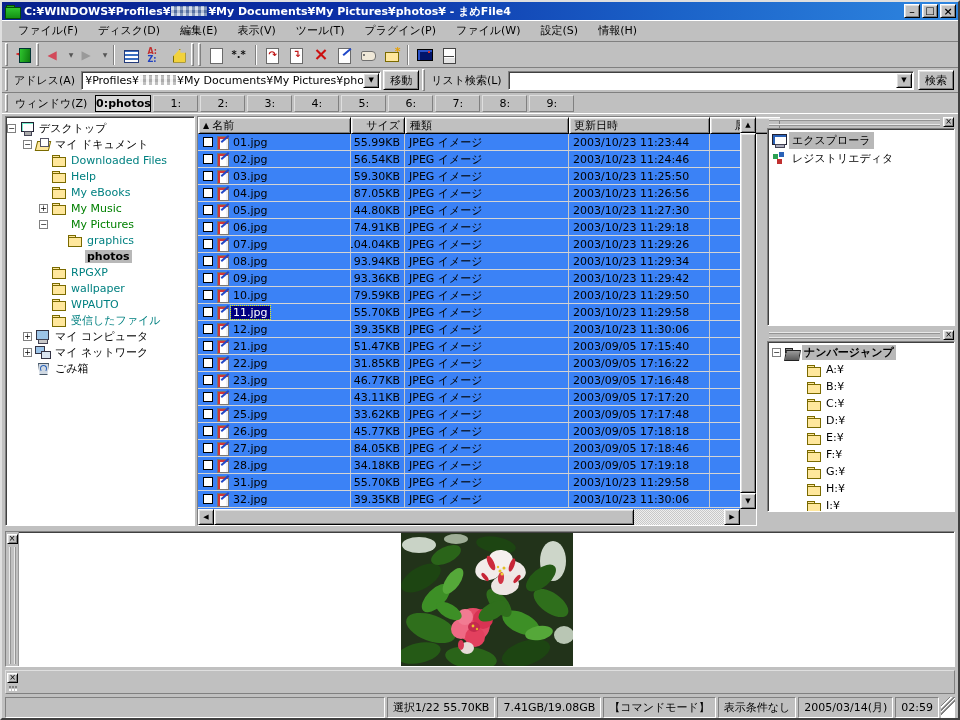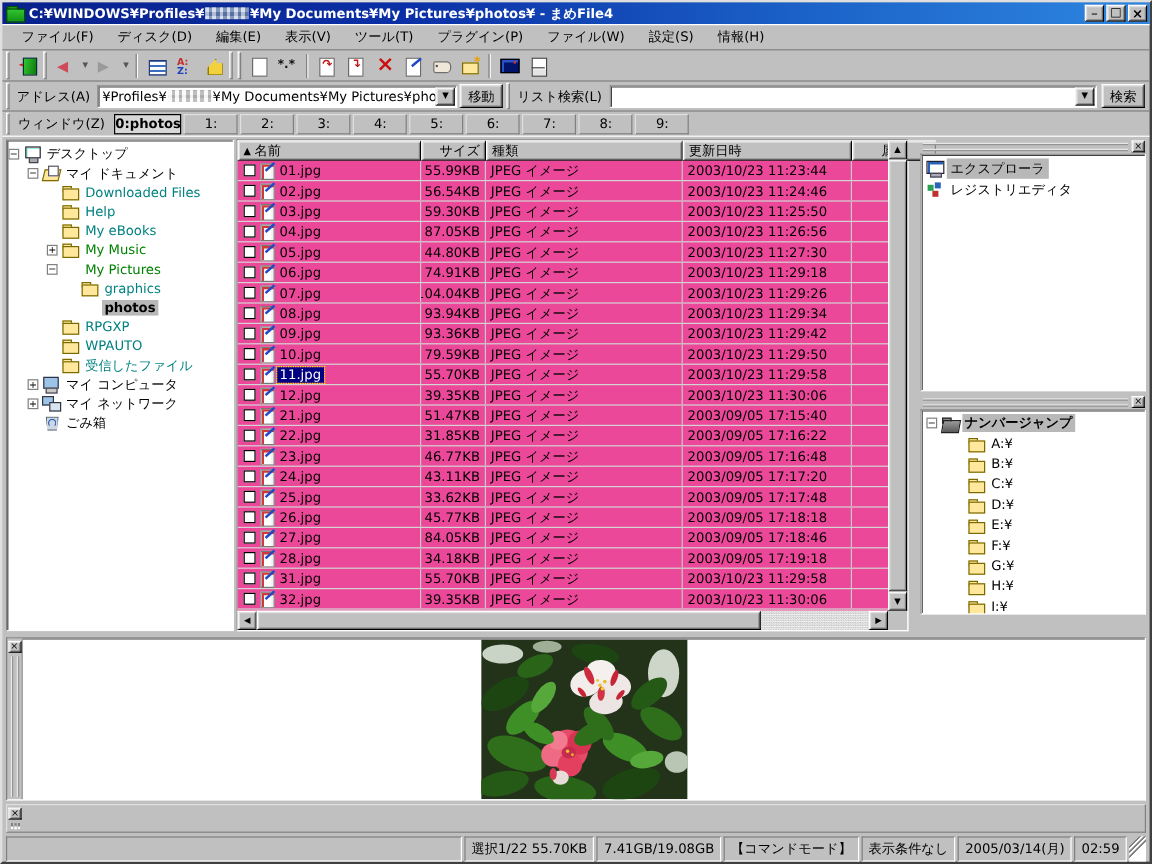--- a/index.html
+++ b/index.html
@@ -146,21 +146,21 @@
       box-shadow: 6px -2px 0 #2a62b8, 4px 5px 0 #c03030; }
   .icon-jpeg { width:13px; height:14px; }
   .icon-jpeg::before { content:""; position:absolute; left:1px; top:1px; width:10px; height:12px; background:#fff; border:1px solid #777;
       box-shadow: inset 2px 2px 0 #d23838, inset -2px 4px 0 #f0f0f0; }
   .icon-jpeg::after { content:""; position:absolute; left:4px; top:3px; width:10px; height:2px; background:#2048c8; transform:rotate(-42deg); }
 
   
   #fl-header { display:flex; height:17px; background:#c0c0c0; }
   .fl-hcell { display:flex; align-items:center; padding:0 4px; overflow:hidden; white-space:nowrap; flex:none; }
   .fl-hcell .sort { margin-right:3px; font-size:8px; }
-  #fl-rows { position:absolute; left:0; top:17px; right:16px; bottom:16px; overflow:hidden; background:#ec4899;text-align:right; }
+  #fl-rows { position:absolute; left:0; top:17px; right:16px; bottom:16px; overflow:hidden; background:#3b82f6;text-align:right; }
   .fl-row { display:flex; height:17px; border-bottom:1px solid #d4d4d4; align-items:center; }
   .fl-cell { height:100%; display:flex; align-items:center; padding:0 4px; border-right:1px solid #c8c8c8; overflow:hidden; white-space:nowrap; flex:none; }
   .cw-name { width:153px; } .cw-size { width:54px; justify-content:flex-end; }
   .cw-type { width:164px; } .cw-date { width:141px; } .cw-attr { width:70px; justify-content:center; border-right:none; }
   .fl-check { width:10px; height:10px; background:#fff; border:1px solid #000; box-shadow:0 0 0 1px #fff inset; margin:0 3px 0 1px; flex:none; }
   .fname { padding:0 2px; }
   .fname.selected { background:#000080; color:#fff; outline:1px dotted #f0f000; }
 
   
   .sb-dither { background:#fff; background-image:repeating-conic-gradient(#c8c8c8 0% 25%, #efefef 25% 50%); background-size:2px 2px; }
@@ -378,20 +378,26 @@
           <span style="width: 48px; flex: 0 0 auto;"></span>
           <span class="tg-space"></span>
           <span class="icon icon-folder-open"></span>
           <span class="tree-label black selected">photos</span>
         </div>
         <div class="tree-row">
           <span style="width: 32px; flex: 0 0 auto;"></span>
           <span class="tg-space"></span>
           <span class="icon icon-folder"></span>
           <span class="tree-label teal">RPGXP</span>
+        </div>
+        <div class="tree-row">
+          <span style="width: 32px; flex: 0 0 auto;"></span>
+          <span class="tg-space"></span>
+          <span class="icon icon-folder"></span>
+          <span class="tree-label teal">wallpaper</span>
         </div>
         <div class="tree-row">
           <span style="width: 32px; flex: 0 0 auto;"></span>
           <span class="tg-space"></span>
           <span class="icon icon-folder"></span>
           <span class="tree-label teal">WPAUTO</span>
         </div>
         <div class="tree-row">
           <span style="width: 32px; flex: 0 0 auto;"></span>
           <span class="tg-space"></span>

